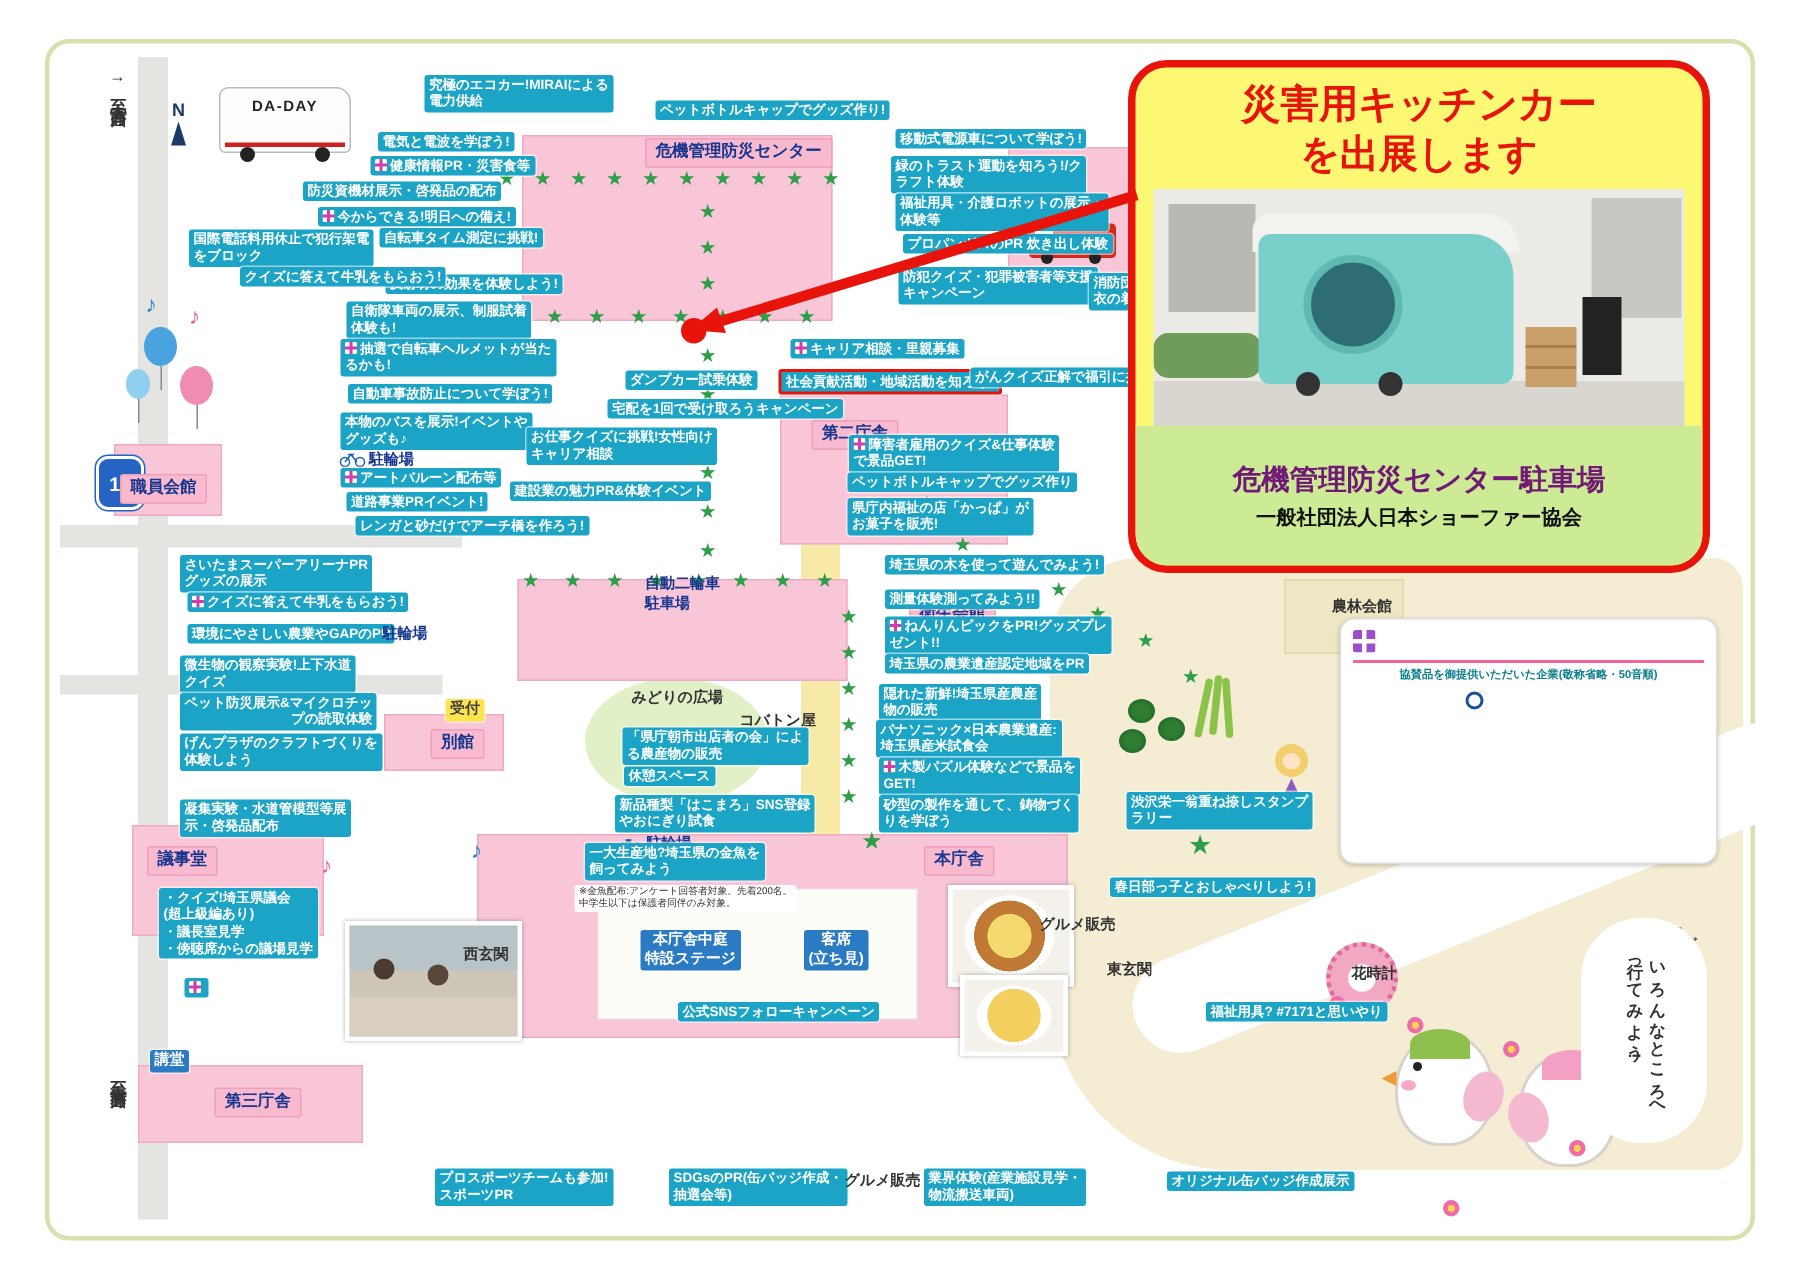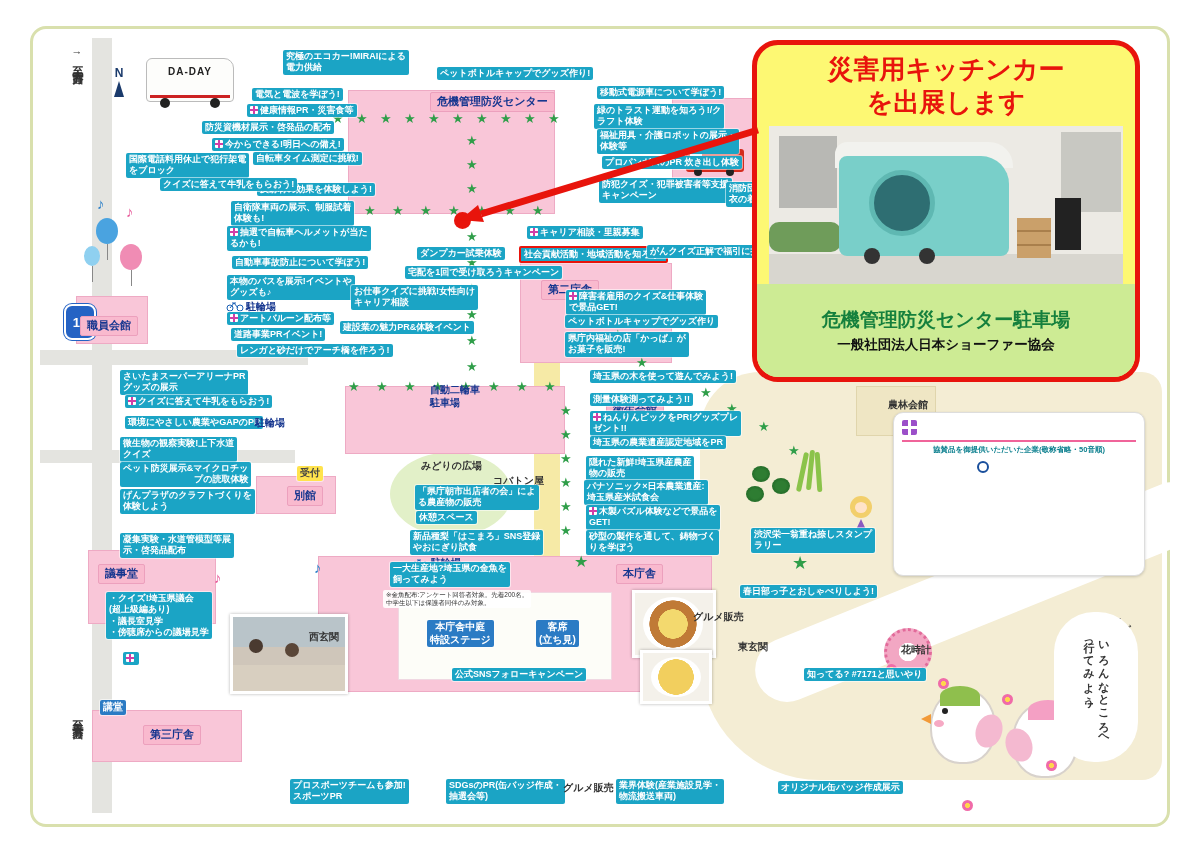--- a/index.html
+++ b/index.html
@@ -34,21 +34,21 @@
                linear-gradient(#d23ea7,#d23ea7) 0 50%/100% 2px no-repeat,#fff;}
   
   #red-dot{position:absolute;left:454px;top:212px;width:17px;height:17px;border-radius:50%;background:#e8140c;z-index:32;}
   #arrow-svg{position:absolute;left:0;top:0;z-index:44;pointer-events:none;}
   
   #callout{position:absolute;left:752px;top:40px;width:388px;height:342px;border:5px solid #e8140c;border-radius:26px;background:#fdf873;overflow:hidden;z-index:40;display:flex;flex-direction:column;box-sizing:border-box;}
   .callout-title{color:#e8140c;font-weight:bold;font-size:26px;text-align:center;padding-top:8px;line-height:1.25;white-space:pre-line;}
   .callout-photo{flex:0 0 158px;margin:8px 12px 0;position:relative;background:#eceae4;overflow:hidden;}
   .ph{position:absolute;}
   .callout-green{flex:1;background:#cdeb94;display:flex;flex-direction:column;justify-content:center;gap:3px;}
-  .callout-loc{font-size:19px;font-weight:bold;color:#15803d;text-align:center;}
+  .callout-loc{font-size:19px;font-weight:bold;color:#701a75;text-align:center;}
   .callout-org{font-size:13.5px;font-weight:bold;color:#111;text-align:center;}
   
   #sponsor{position:absolute;left:893px;top:412px;width:252px;height:164px;background:#fff;border:1px solid #ddd;border-radius:10px;z-index:35;padding:7px 8px;box-sizing:border-box;box-shadow:0 1px 3px rgba(0,0,0,.18);}
   .sp-note{display:flex;gap:5px;align-items:flex-start;font-size:7.5px;color:#333;line-height:1.4;}
   .sp-gift{flex:0 0 15px;width:15px;height:15px;border-radius:2px;
     background:linear-gradient(#fff,#fff) 50% 0/3px 100% no-repeat,
                linear-gradient(#fff,#fff) 0 50%/100% 3px no-repeat,#9b4fc9;}
   .sp-note-text{white-space:pre-line;}
   .sp-header{margin-top:5px;border-top:2px solid #f0649a;padding-top:3px;font-size:7.5px;font-weight:bold;color:#0b7f8e;text-align:center;}
   .sp-logos{display:flex;flex-wrap:wrap;justify-content:center;align-items:center;gap:5px 10px;margin-top:6px;}
@@ -459,21 +459,21 @@
       <div class="chip blue" style="left: 427px; top: 620px;"><span class="chip-text">本庁舎中庭
 特設ステージ</span></div>
 
       <div class="chip blue" style="left: 536px; top: 620px;"><span class="chip-text">客席
 (立ち見)</span></div>
 
       <div class="chip dark" style="left: 690px; top: 610px;"><span class="chip-text">グルメ販売</span></div>
 
       <div class="chip dark" style="left: 735px; top: 640px;"><span class="chip-text">東玄関</span></div>
 
-      <div class="chip" style="left: 804px; top: 668px;"><span class="chip-text">知ってる? #7171と思いやり</span></div>
+      <div class="chip" style="left: 804px; top: 668px;"><span class="chip-text">福祉用具? #7171と思いやり</span></div>
 
       <div class="chip dark" style="left: 898px; top: 643px;"><span class="chip-text">花時計</span></div>
 
       <div class="chip" style="left: 452px; top: 668px;"><span class="chip-text">公式SNSフォローキャンペーン</span></div>
 
       <div class="chip" style="left: 123px; top: 652px;"><span class="gift-ico"></span></div>
 
       <div class="chip blue" style="left: 100px; top: 700px;"><span class="chip-text">講堂</span></div>
 
       <div class="chip pink" style="left: 143px; top: 725px;"><span class="chip-text">第三庁舎</span></div>

